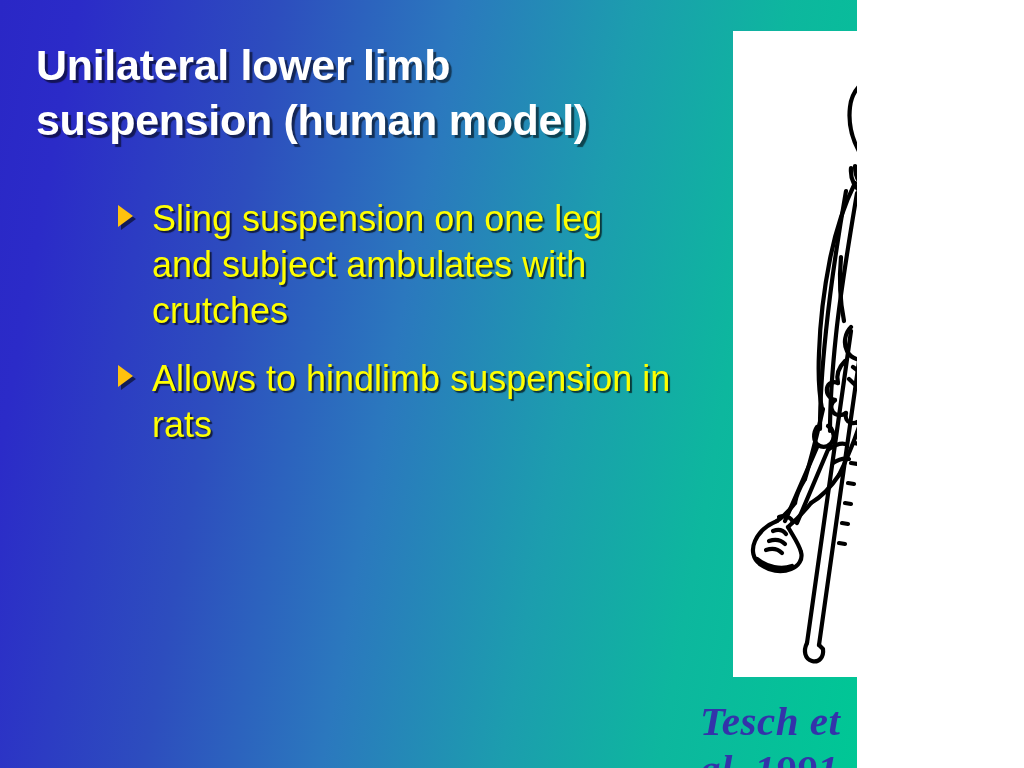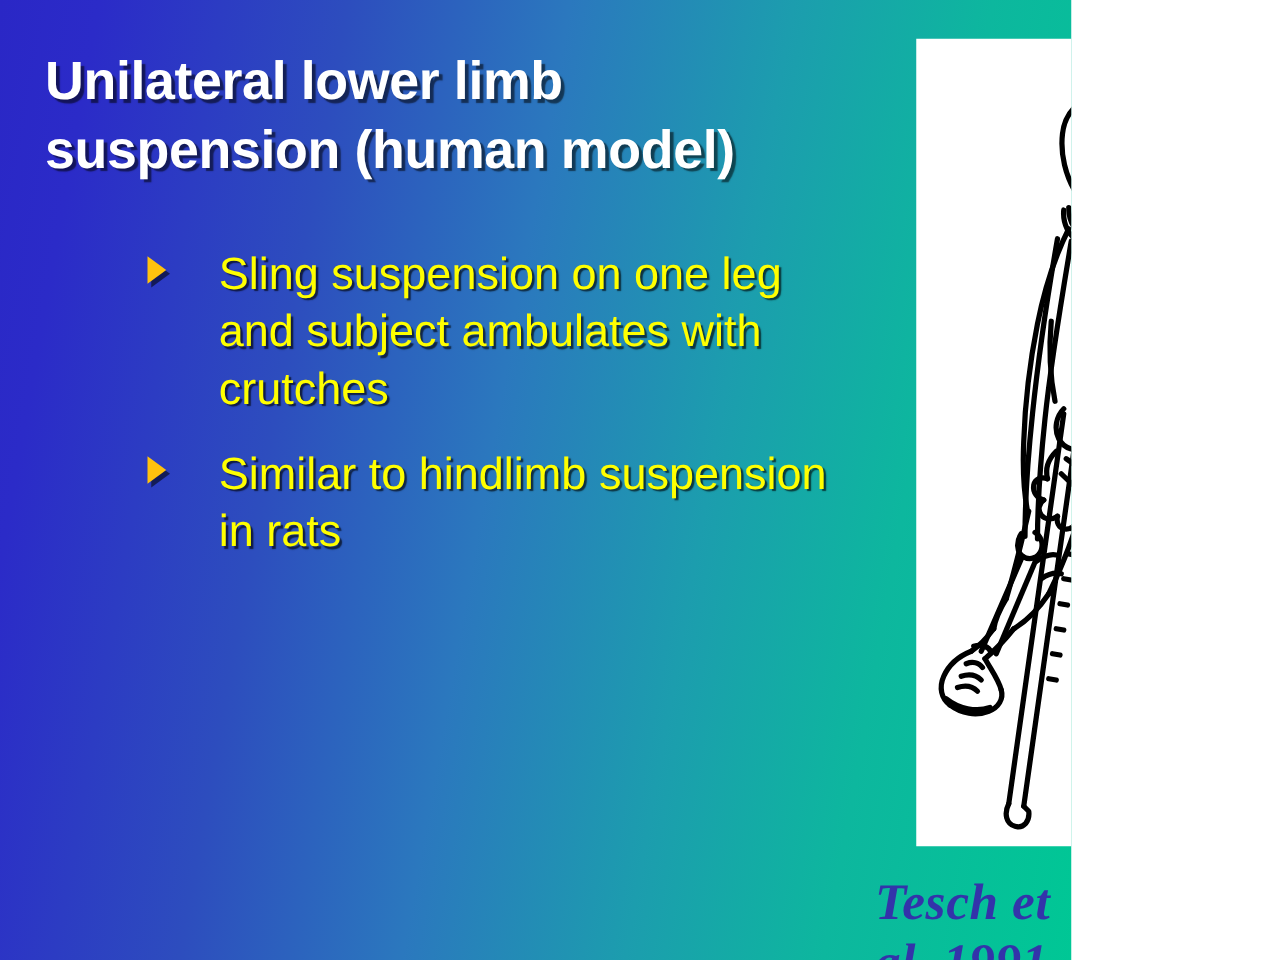--- a/index.html
+++ b/index.html
@@ -48,21 +48,20 @@
     position: absolute;
     left: 118px;
     top: 196px;
     width: 580px;
   }
   .bullet-row {
     position: relative;
     display: flex;
     align-items: flex-start;
     margin-bottom: 22px;
-    gap: 23px;
   }
   .bullet-marker {
     flex: 0 0 auto;
     width: 18px;
     height: 24px;
     margin-top: 9px;
     margin-right: 16px;
     position: relative;
   }
   .bullet-marker::before {
@@ -138,21 +137,21 @@
   <div id="bullets">
 
     <div class="bullet-row">
       <span class="bullet-marker"></span>
       <span class="bullet-text">Sling suspension on one leg and subject ambulates with crutches</span>
     </div>
 
 
     <div class="bullet-row">
       <span class="bullet-marker"></span>
-      <span class="bullet-text">Similar to hindlimb suspension in rats</span>
+      <span class="bullet-text">Allows to hindlimb suspension in rats</span>
     </div>
 
   </div>
 
   <div id="picture-panel">
     <svg viewBox="0 0 247 646" xmlns="http://www.w3.org/2000/svg">
       <g fill="none" stroke="#000000" stroke-width="4.2" stroke-linecap="round" stroke-linejoin="round">
 
         <path d="M150 44 C132 46 119 58 117 76 C115 93 120 110 127 122
                  C133 133 140 140 148 145"></path>

